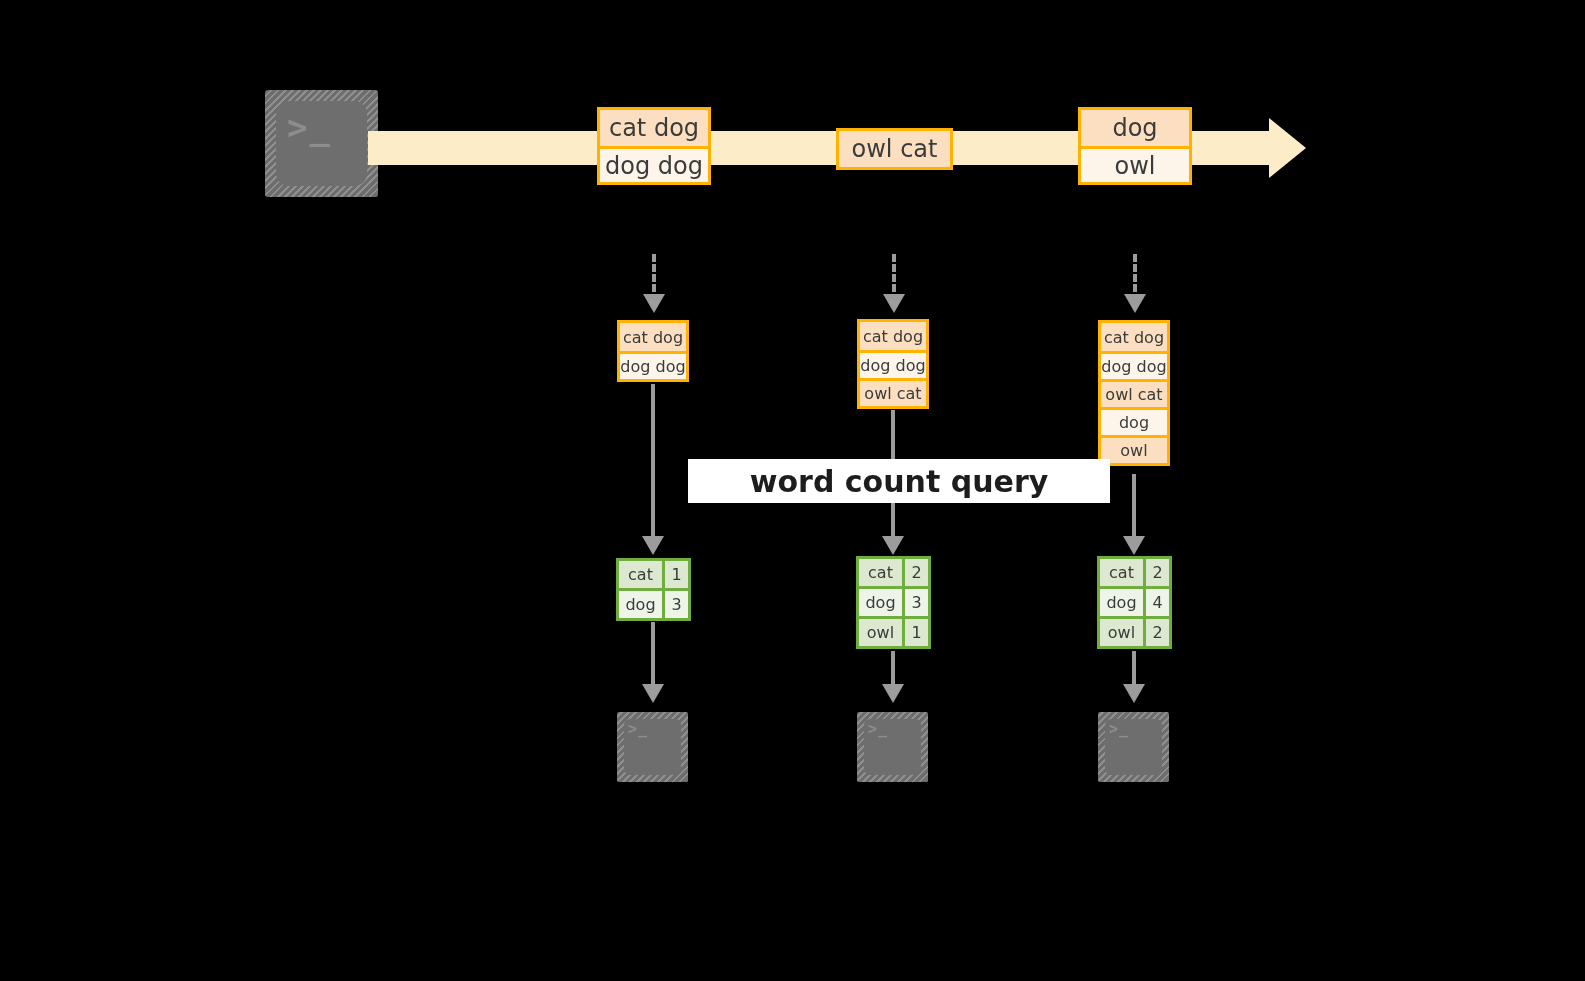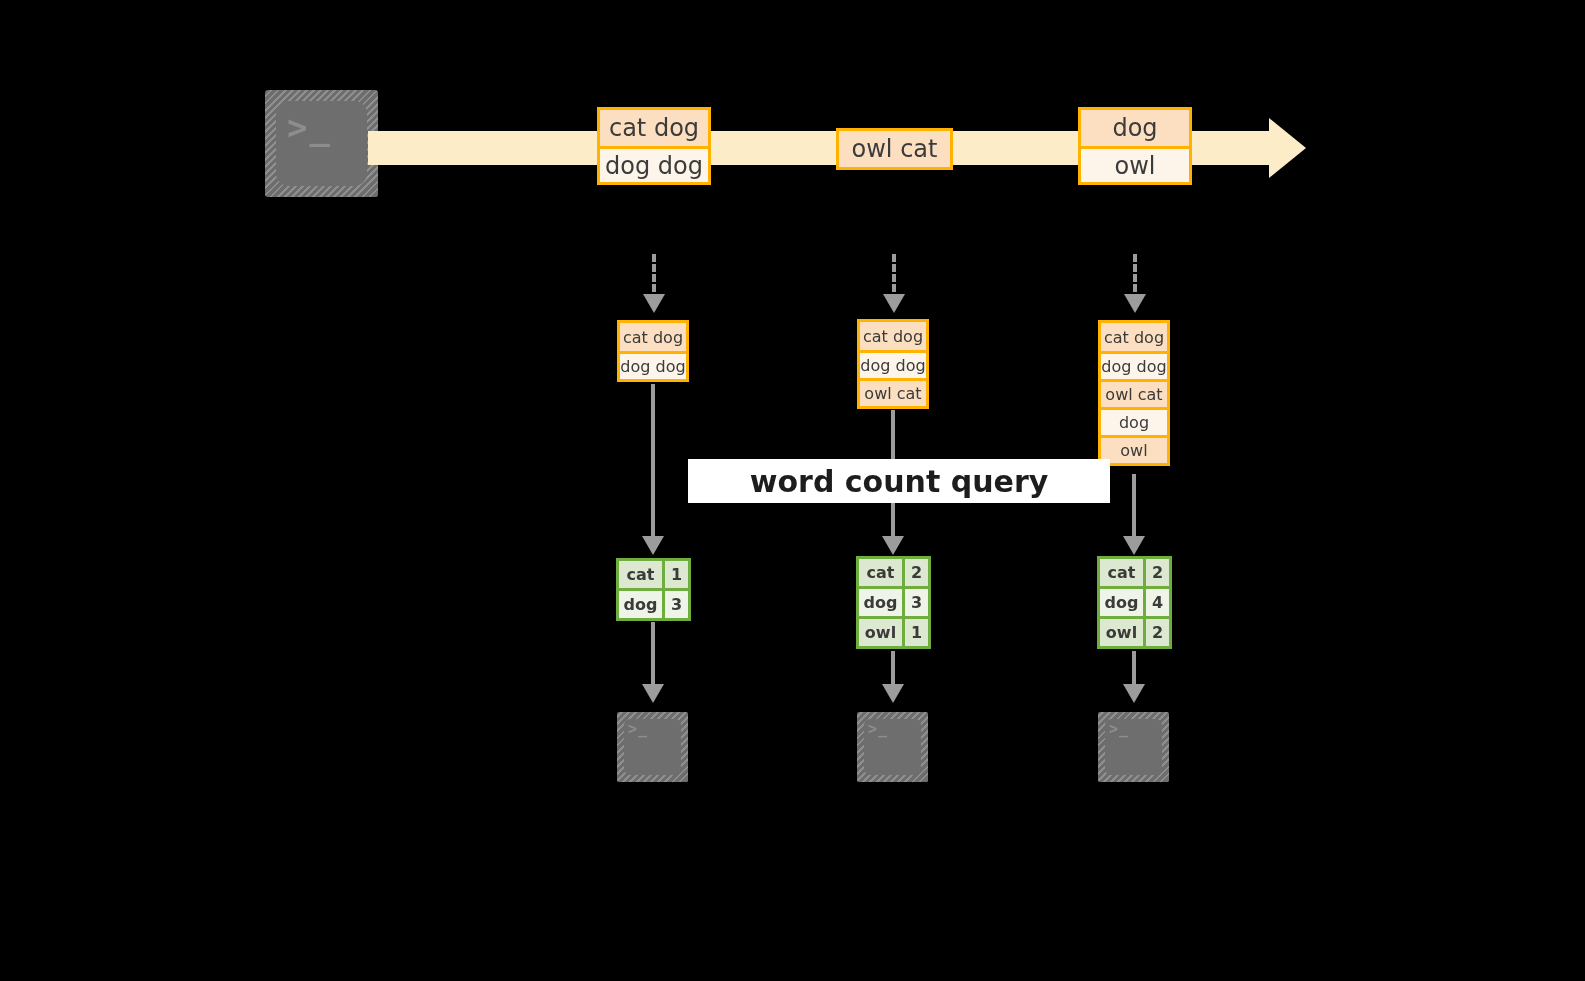--- a/index.html
+++ b/index.html
@@ -90,21 +90,20 @@
 
   .msgbox.top .msgrow { height: 36px; font-size: 24px; }
   .msgbox.stack .msgrow { height: 28px; font-size: 16px; }
 
   
   .tbl {
     position: absolute;
     box-sizing: border-box;
     border: 3px solid #6fad3f;
     background: #eef4e7;
-    font-weight: bold;
   }
   .tblrow { display: flex; box-sizing: border-box; }
   .tblrow + .tblrow { border-top: 3px solid #6fad3f; }
   .tblrow.dark  .cell { background: #dde8d0; }
   .tblrow.light .cell { background: #eff4e9; }
   .cell {
     box-sizing: border-box;
     height: 27px;
     display: flex;
     align-items: center;

